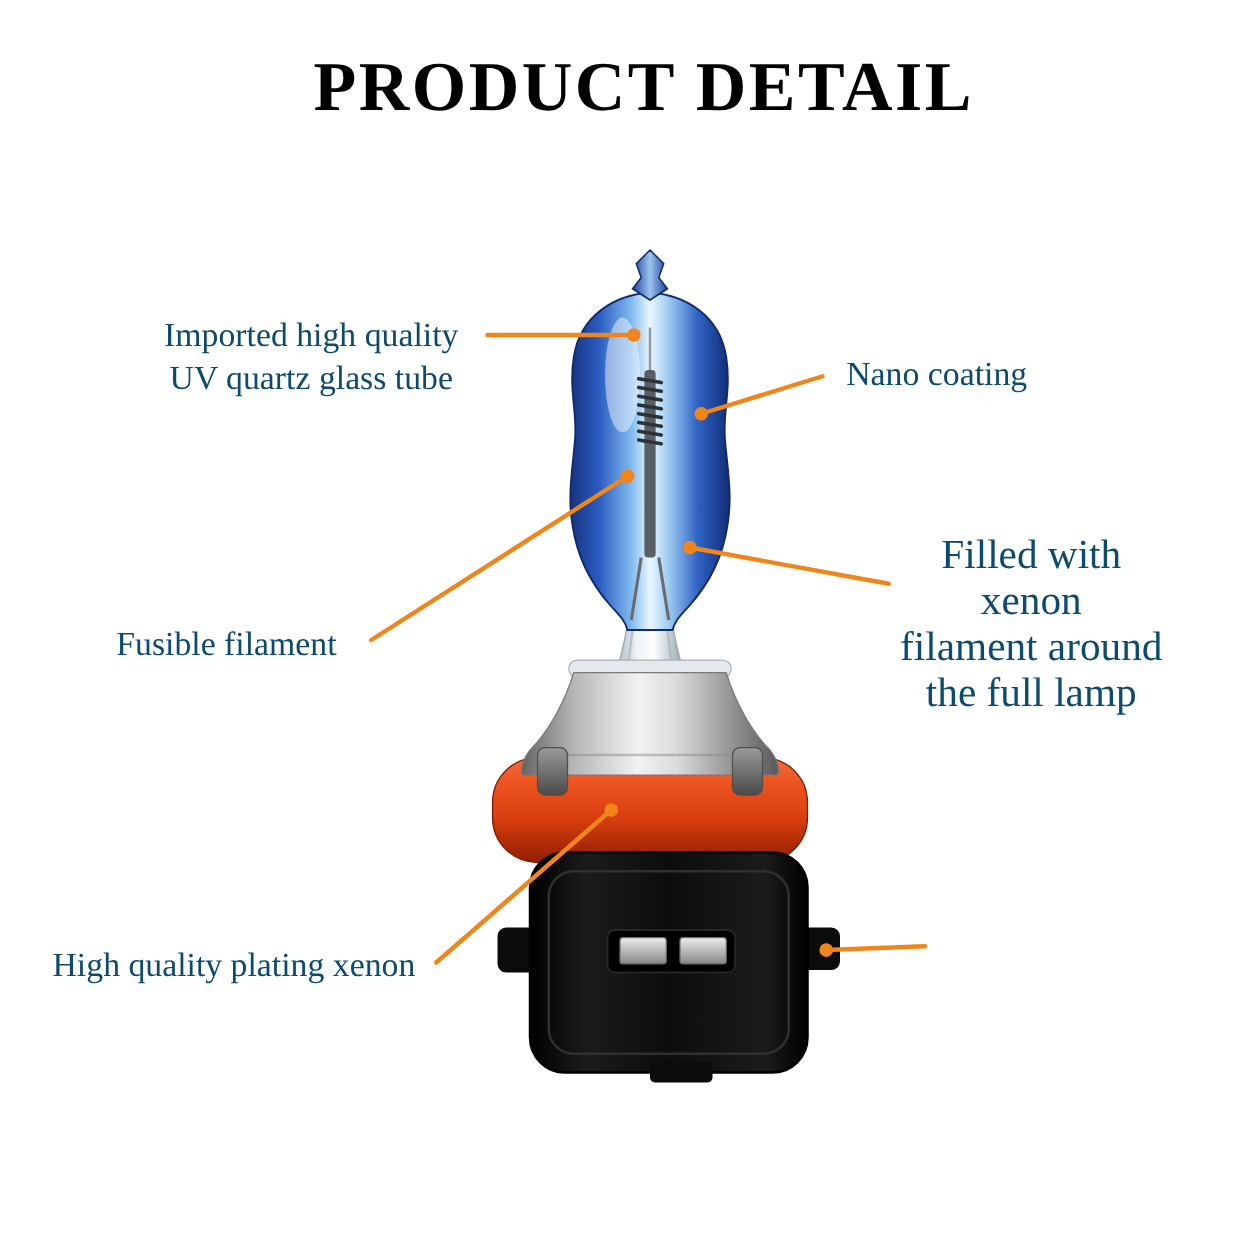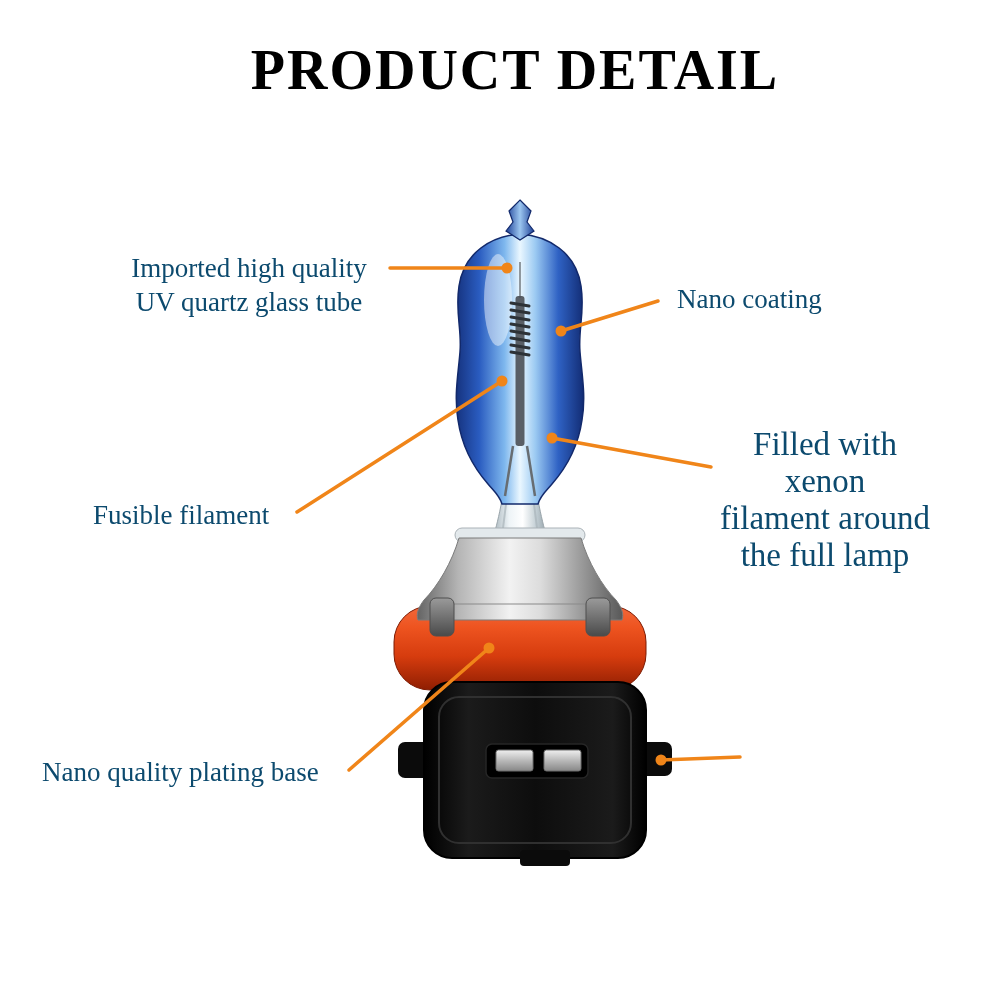--- a/index.html
+++ b/index.html
@@ -205,16 +205,16 @@
 UV quartz glass tube</div>
 
   <div class="callout nowrap" style="left:665px; top:283px;margin-left:12px;">Nano coating</div>
 
   <div class="callout nowrap" style="left:93px; top:499px;text-align:right;">Fusible filament</div>
 
   <div class="callout center tight" style="left:710px; top:426px; width:230px;">Filled with xenon
 filament around
 the full lamp</div>
 
-  <div class="callout nowrap" style="left:42px; top:756px;">Nano quality plating base</div>
+  <div class="callout nowrap" style="left:42px; top:756px;">High quality plating xenon</div>
 
 
 </div>
 
 </body></html>

